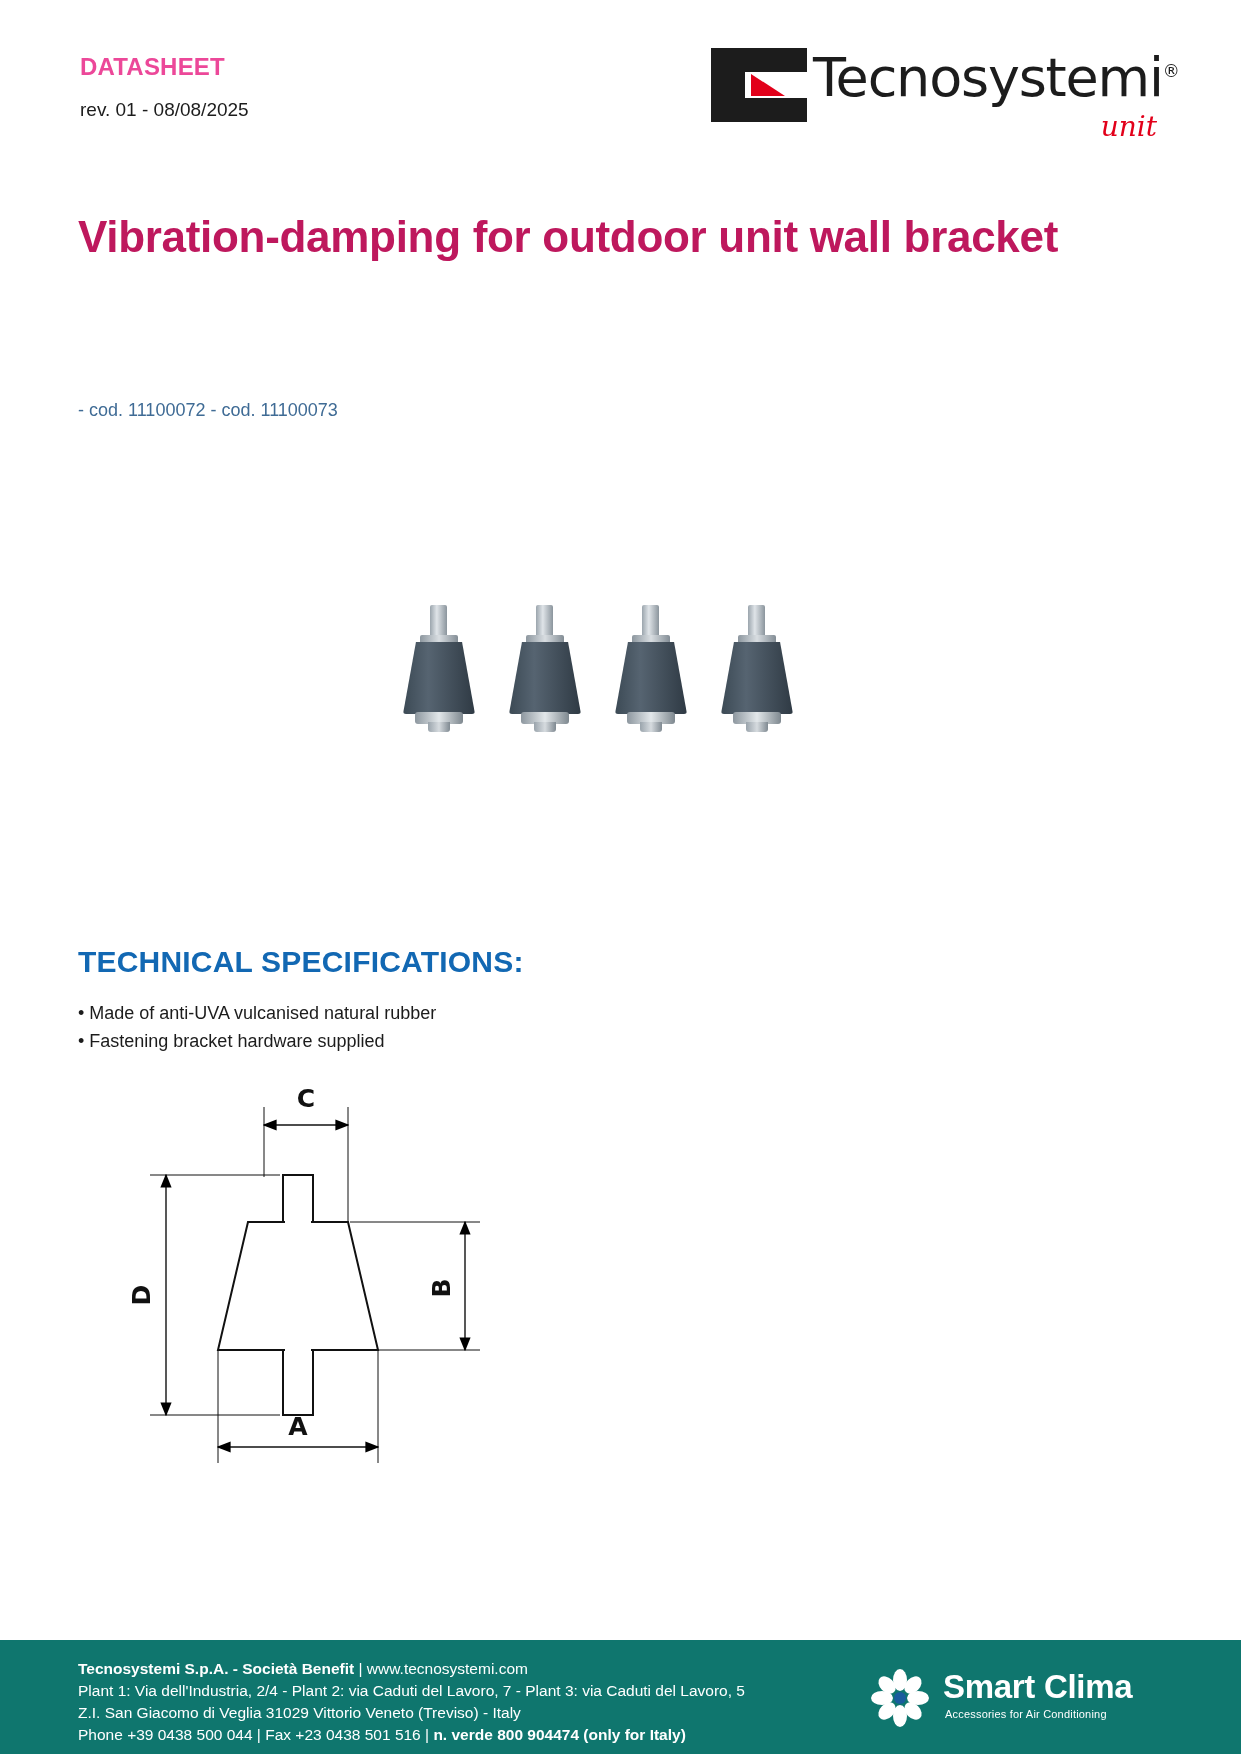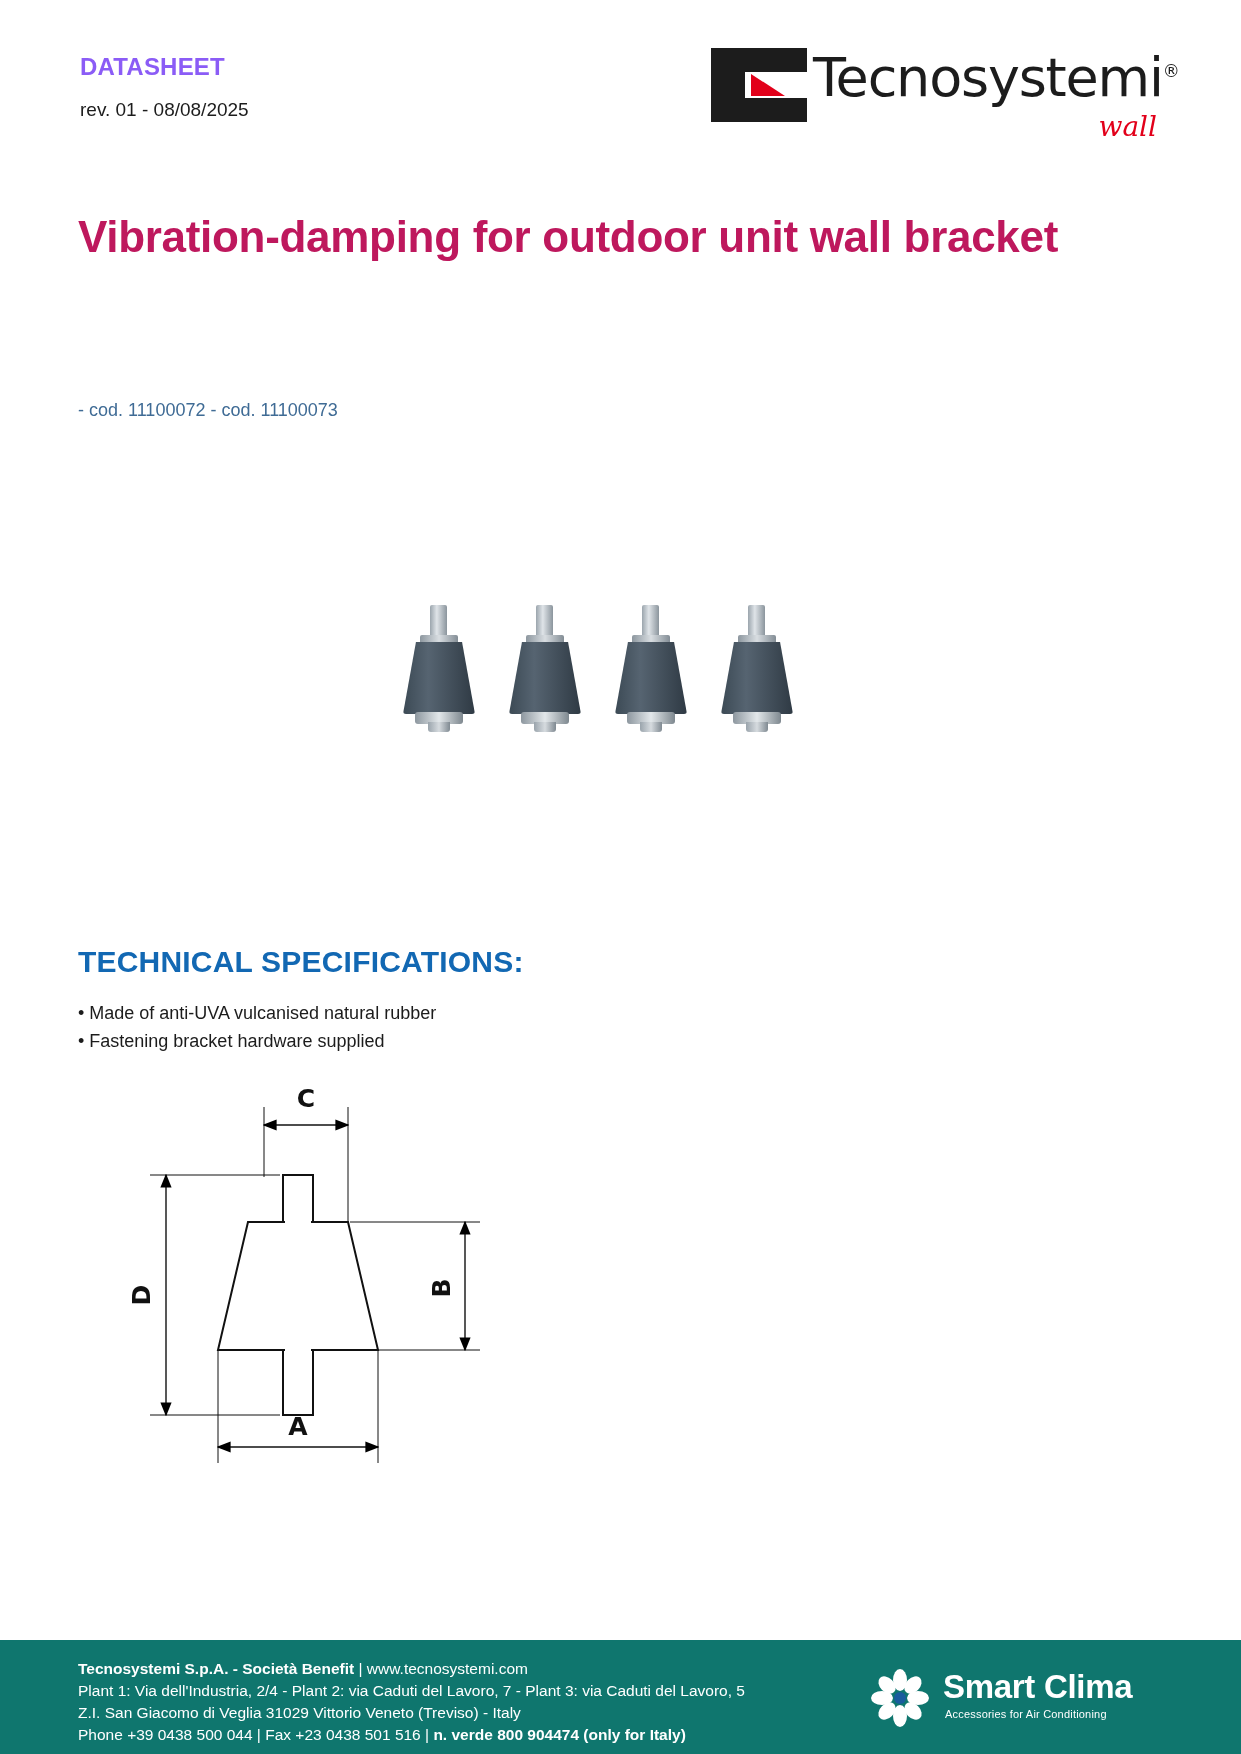--- a/index.html
+++ b/index.html
@@ -26,21 +26,21 @@
   }
   .header-left {
     position: absolute;
     left: 80px;
     top: 0;
   }
   .datasheet-title {
     font-size: 24px;
     font-weight: bold;
     letter-spacing: .2px;
-    color: #8b5cf6;
+    color: #ec4899;
     line-height: 1.25;
   }
   .datasheet-rev {
     font-size: 19px;
     color: #1c1c1c;
     margin-top: 16px;
     line-height: 1.25;
   }
 
   
@@ -265,21 +265,21 @@
     <div class="logo-mark">
       <div class="blk-top"></div>
       <div class="blk-left"></div>
       <div class="blk-mid"></div>
       <div class="red-tri"></div>
       <div class="blk-bot"></div>
     </div>
     <div class="logo-word">
       <span>Tecnosystemi</span><span class="logo-reg">®</span>
     </div>
-    <div class="logo-sub">wall</div>
+    <div class="logo-sub">unit</div>
   </div>
 </div>
 
 <div class="main-title">Vibration-damping for outdoor unit wall bracket</div>
 <div class="codes">- cod. 11100072 - cod. 11100073</div>
 
 <div class="photo">
   <div class="mount" style="left:0px;">
     <div class="stud"></div>
       <div class="washer"></div>

